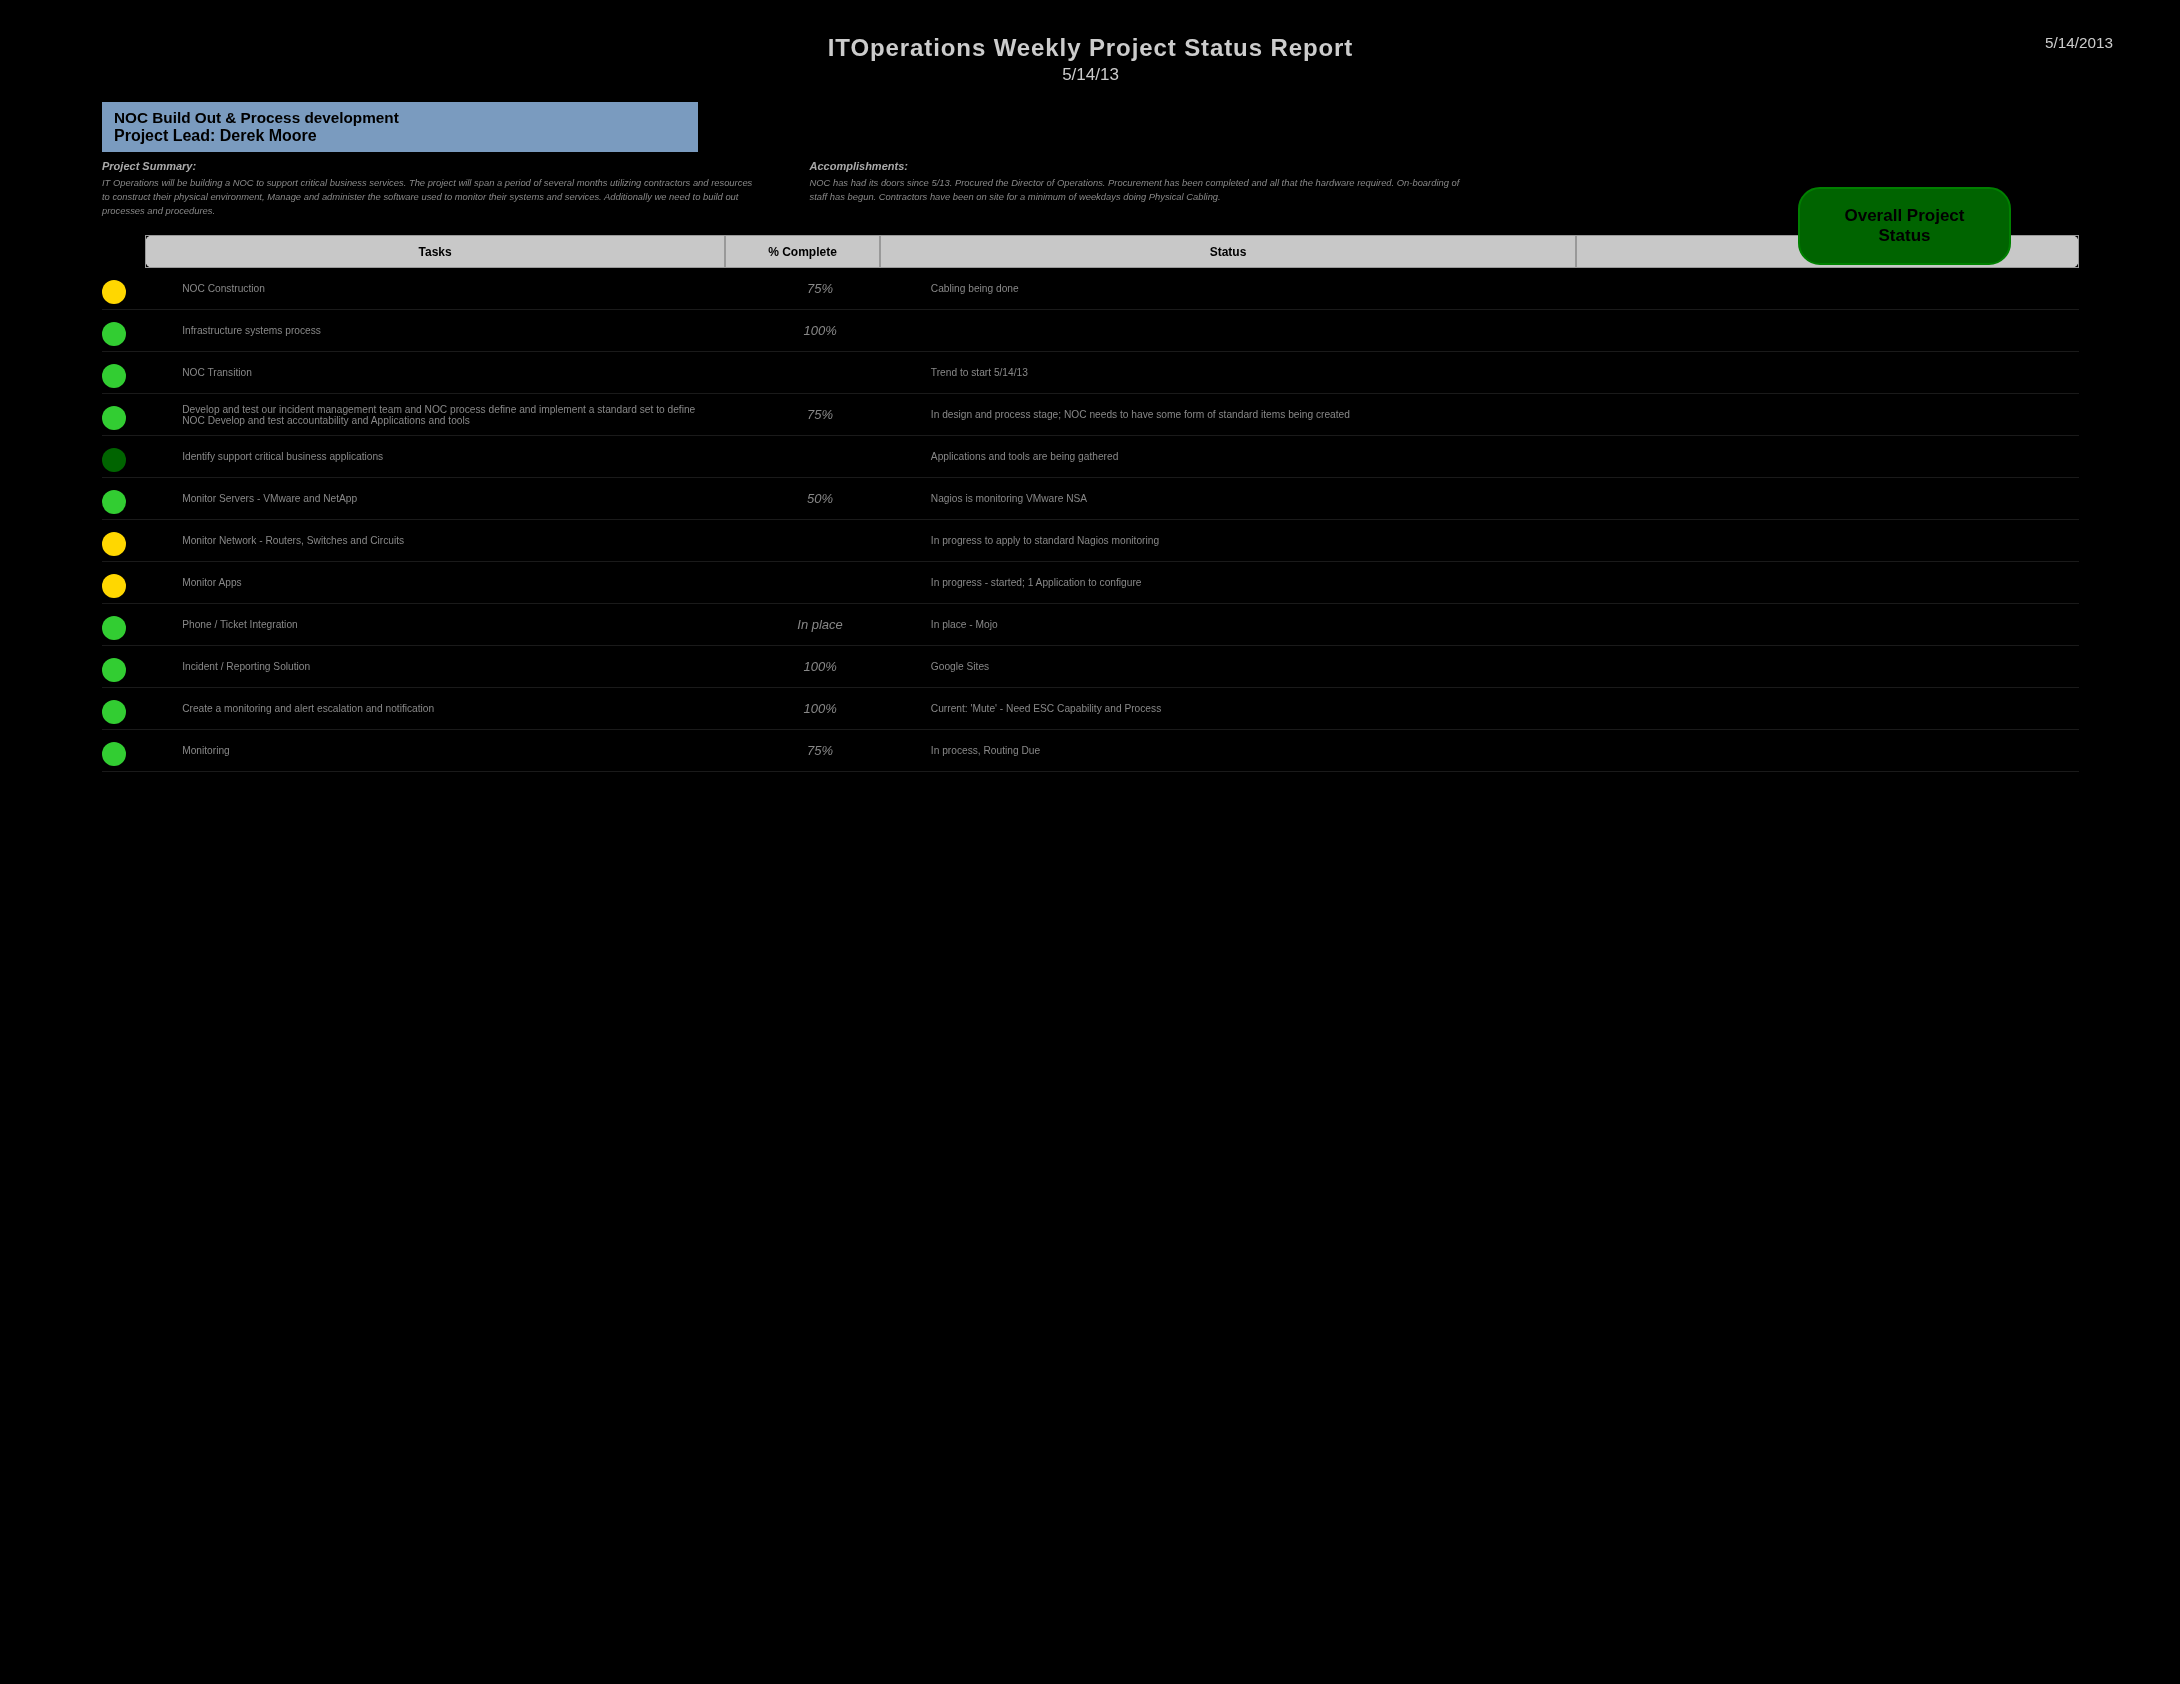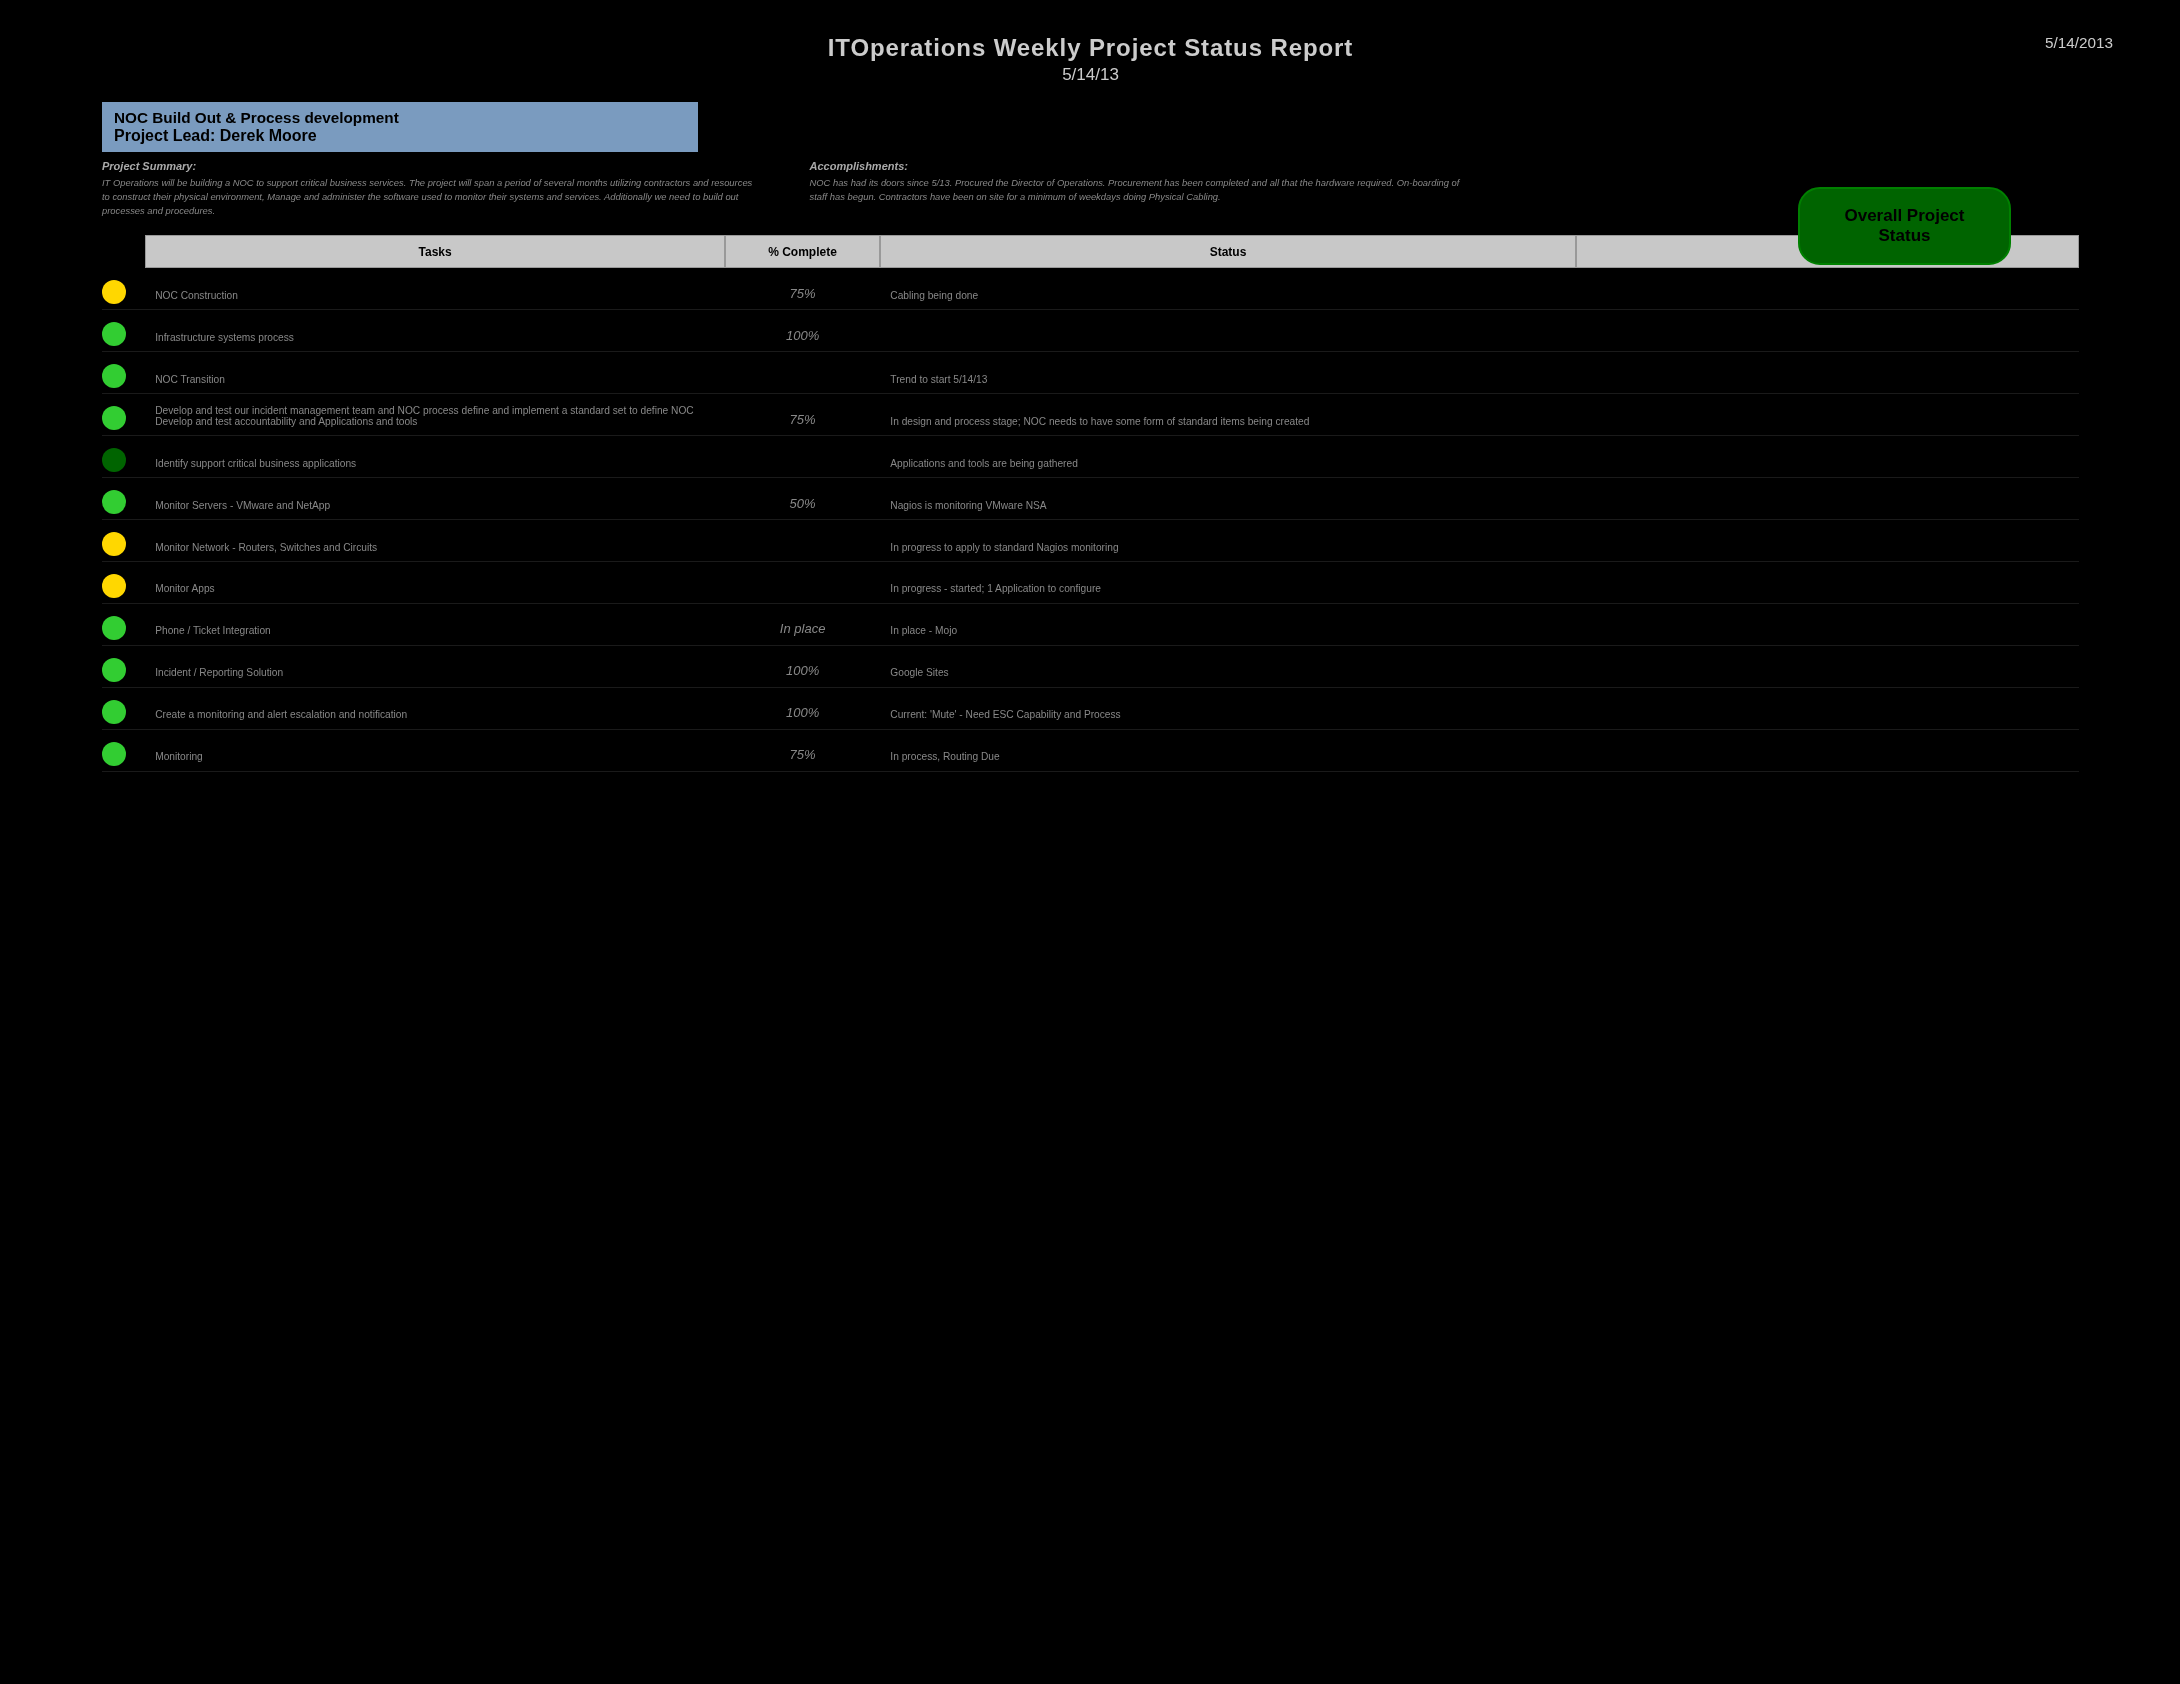--- a/index.html
+++ b/index.html
@@ -121,23 +121,24 @@
     .indicator.green-light { background-color: #32CD32; }
     .indicator.green-dark { background-color: #006400; }
 
     
     .rows-container {
       margin-left: 51px;
       margin-right: 51px;
     }
     .data-row {
       display: flex;
-      align-items: flex-end;
+      align-items: center;
       border-bottom: 0.9px solid #1a1a1a;
       padding: 5.1px 0;
+      gap: 27px;
     }
     .data-row .ind-cell {
       width: 43px;
       flex-shrink: 0;
       display: flex;
       align-items: center;
       padding-top: 1.7px;
     }
     .data-row .task-cell {
       width: calc(30% - 0px);
@@ -163,20 +164,21 @@
       width: 26%;
       padding: 3.4px 10.2px;
       font-size: 10.2px;
       color: #888;
     }
 
     .table-header-row {
       display: flex;
       background-color: #c8c8c8;
       margin-left: 43px;
+      border-radius: 8px;
     }
     .table-header-row .th {
       font-weight: bold;
       font-size: 12px;
       color: #000;
       padding: 8.5px 12px;
       border: 0.9px solid #999;
       text-align: center;
     }
     .th.task-col { width: 30%; }

